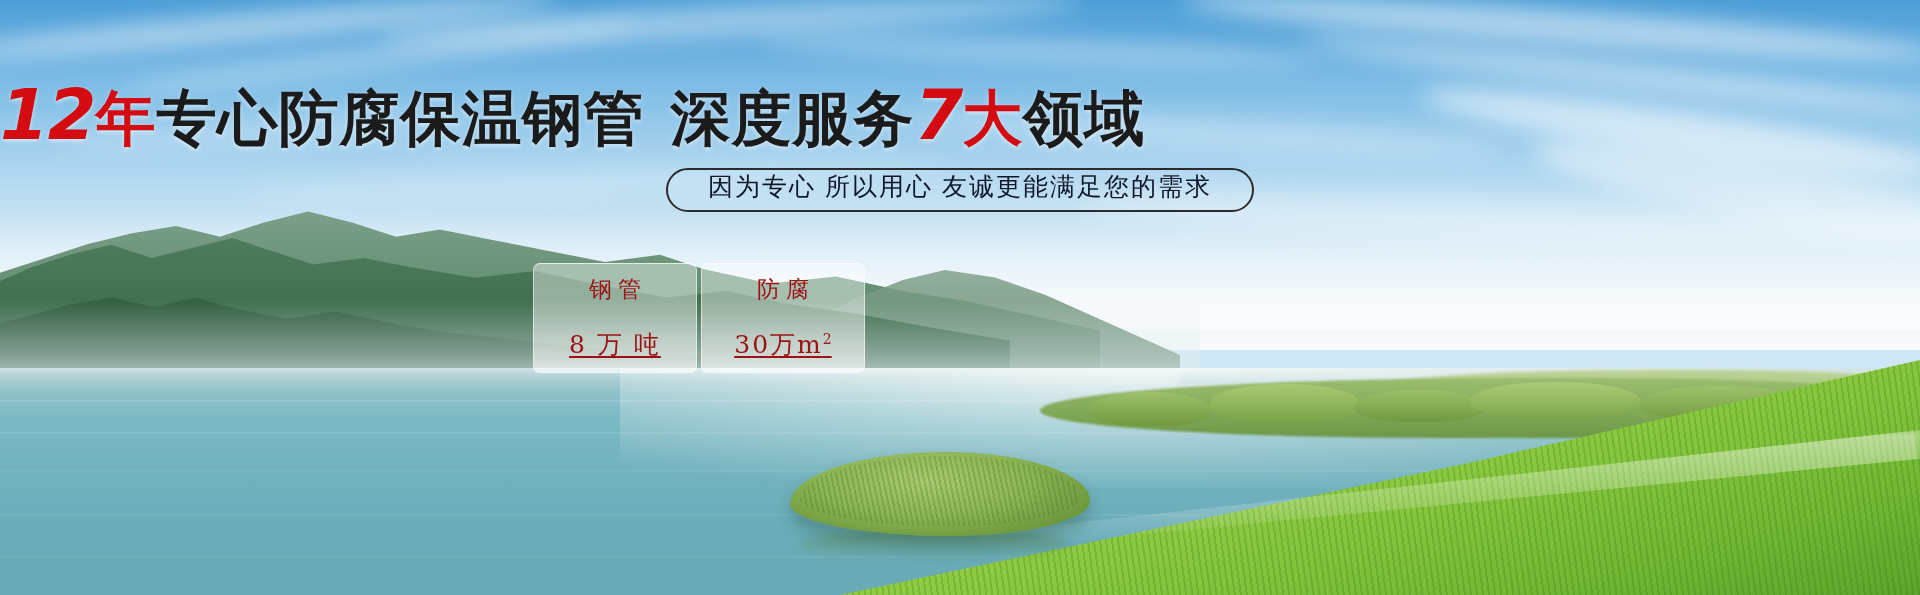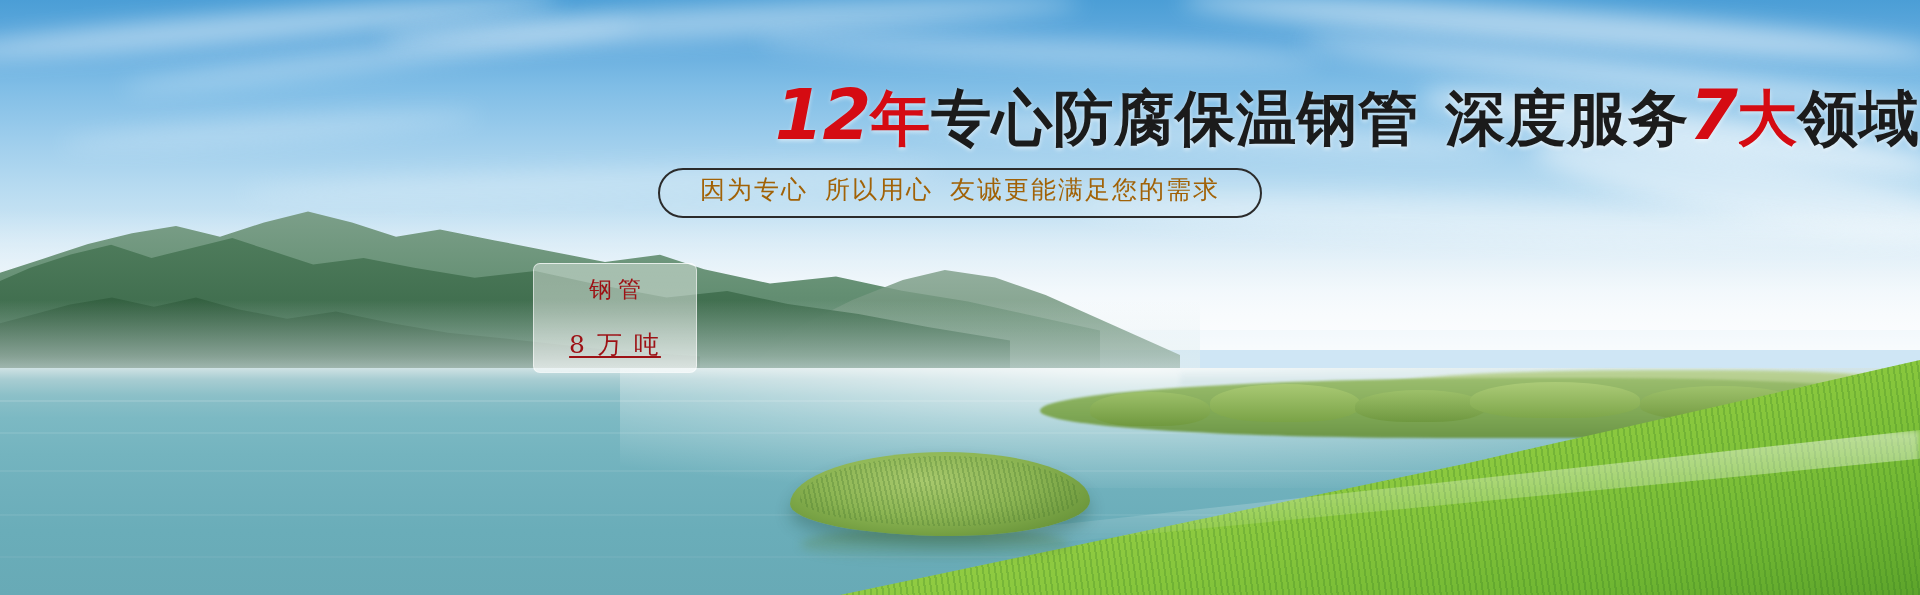--- a/index.html
+++ b/index.html
@@ -176,21 +176,21 @@
     clip-path: polygon(100% 0%, 100% 24%, 0% 100%, 0% 86%);
     background:linear-gradient(180deg, rgba(255,255,255,.5), rgba(255,255,255,0));
     filter:blur(3px);
   }
   
   .clump { position:absolute; border-radius:50% 50% 40% 40%; filter:blur(.6px); }
 
   
   .headline {
     position:absolute; left:0; top:84px; width:1920px;
-    text-align:right;
+    text-align:left;
     font-family:"DejaVu Sans","Liberation Sans",sans-serif;
     font-weight:bold;
     font-size:60px;
     line-height:62px;
     letter-spacing:1px;
     white-space:nowrap;
     color:#1b1b1b;
     text-shadow:0 2px 4px rgba(255,255,255,.55);
   }
   .headline .red { color:#d50b12; }
@@ -204,26 +204,26 @@
   }
   .headline .gap { display:inline-block; width:26px; }
 
   .subtitle-wrap {
     position:absolute; left:0; top:168px; width:1920px;
     display:flex; justify-content:center;
   }
   .subtitle {
     border:2px solid #2b2b2b;
     border-radius:26px;
-    padding:7px 40px 9px 40px;
-    font-family:Liberation Mono, monospace;
+    padding:1px 40px 9px 40px;
+    font-family:Liberation Sans, sans-serif;
     font-size:25px;
     line-height:30px;
     letter-spacing:2px;
-    color:#a16207;
+    color:#0f172a;
     white-space:nowrap;
     background:rgba(255,255,255,0.07);
   }
 
   
   .cards {
     position:absolute; left:533px; top:263px;
     display:flex; gap:4px;
   }
   .card {
@@ -315,15 +315,21 @@
     <div class="subtitle">因为专心 所以用心 友诚更能满足您的需求</div>
   </div>
 
   <div class="cards">
     <div class="card">
       <div class="card-title">钢管</div>
       <div class="card-value">
         <span>8 万 吨</span><sup></sup>
       </div>
     </div>
+    <div class="card">
+      <div class="card-title">防腐</div>
+      <div class="card-value">
+        <span>30万m</span><sup>2</sup>
+      </div>
+    </div>
   </div>
 
 </div>
 
 </body></html>

